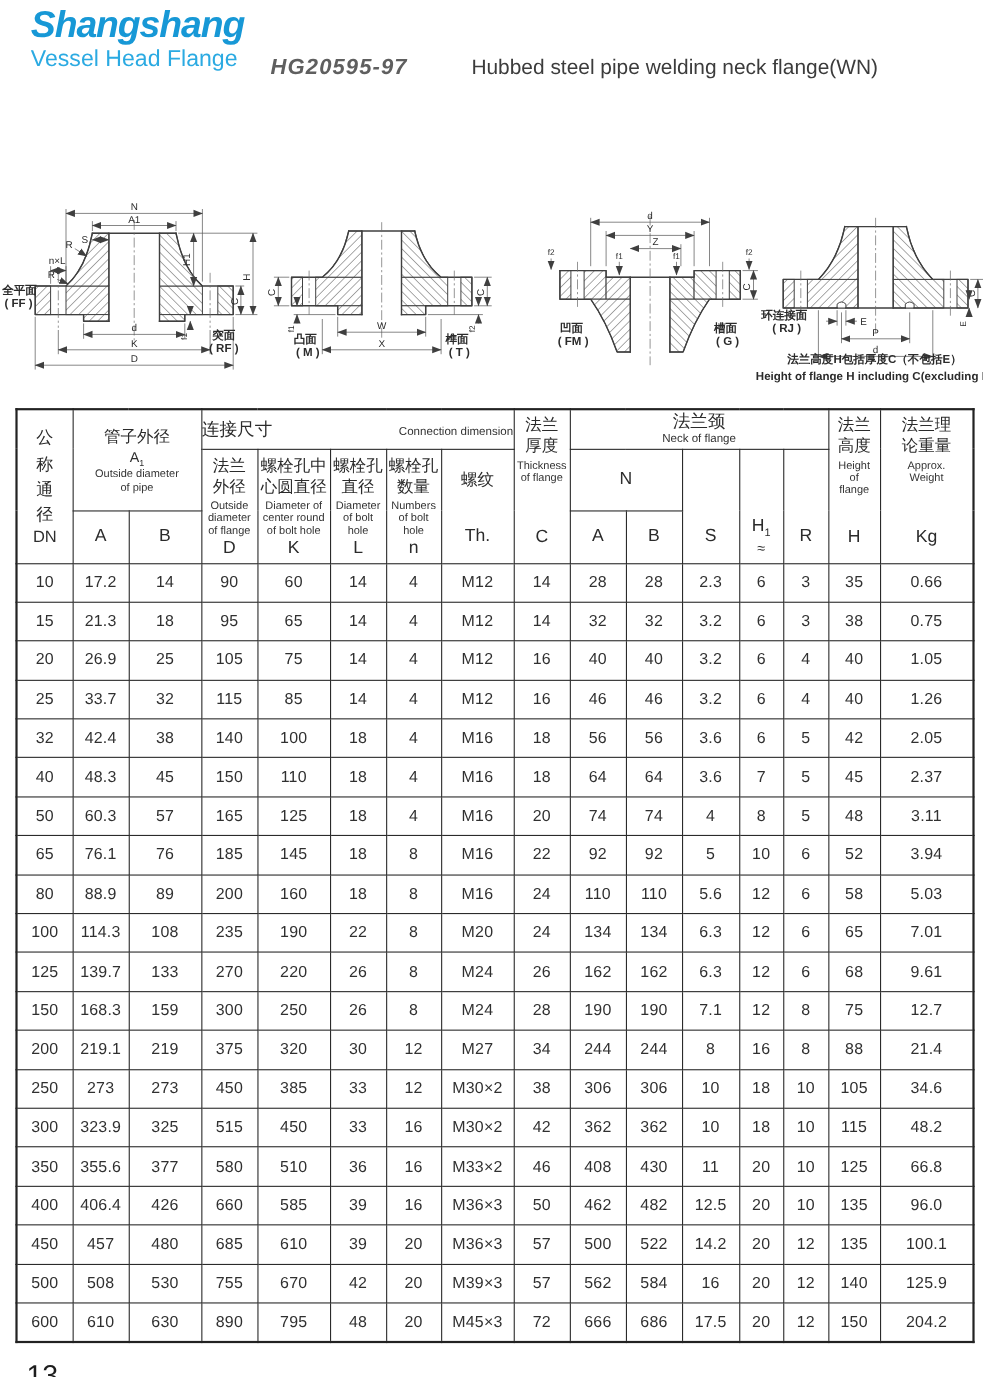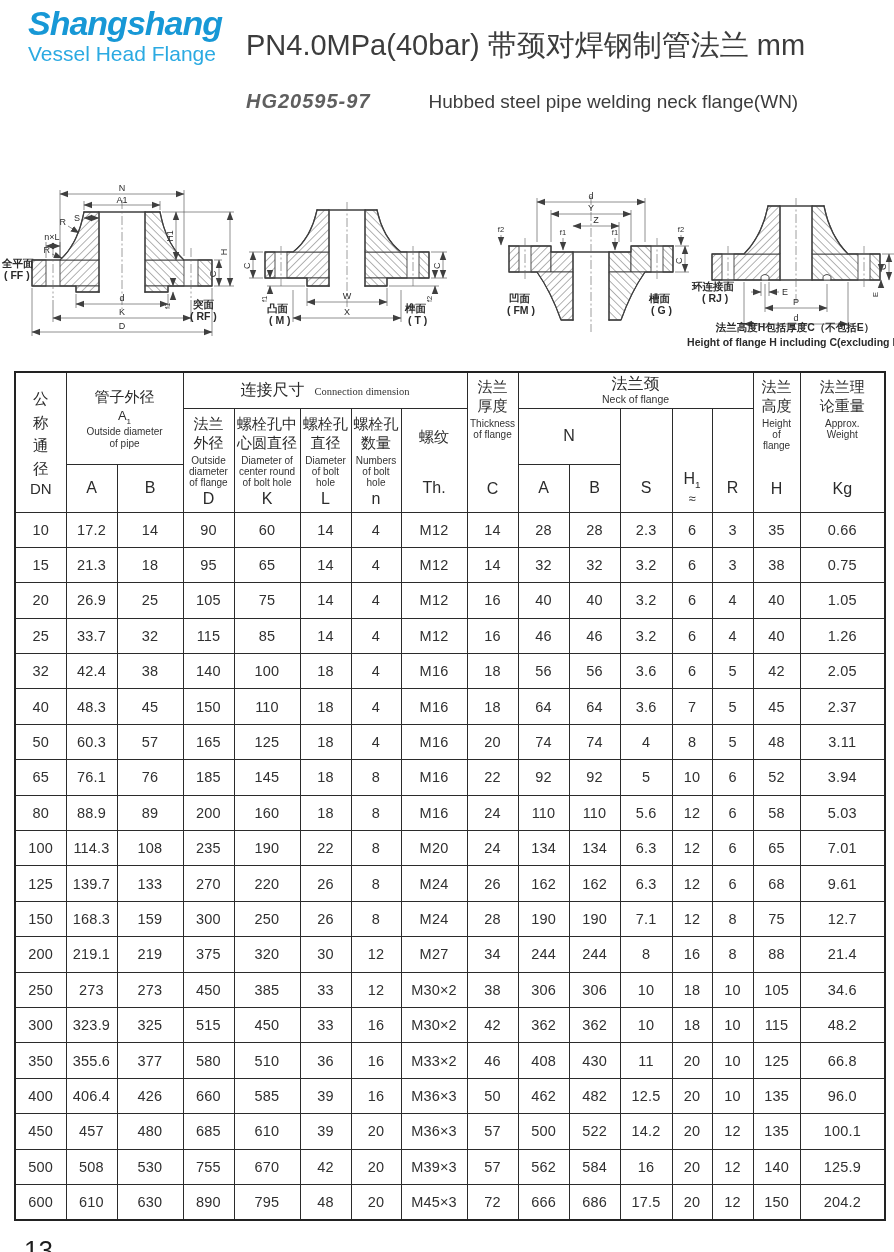--- a/index.html
+++ b/index.html
@@ -46,21 +46,21 @@
   .h-two{height:100px;}
   .h-pipe{height:90px;justify-content:center;}
   .zh{font-size:15px;line-height:1.25;white-space:pre-line;padding-top:5px;color:#2b2b2b;}
   .zh1{font-size:15px;color:#2b2b2b;}
   .en{font-size:10px;line-height:1.12;white-space:pre-line;color:#333;margin-top:2px;}
   .sym{height:44px;display:flex;align-items:center;justify-content:center;font-size:16px;color:#2b2b2b;}
   .symcol{flex-direction:column;line-height:1;gap:1px;}
   .spacer{flex:1;}
   .vert{width:1.05em;word-break:break-all;font-size:15.5px;line-height:1.5;color:#2b2b2b;}
   .dnrow{font-size:15px;margin-top:0;}
-  .grp-inline{display:flex;align-items:baseline;justify-content:center;gap:10px;height:100%;font-family:Liberation Serif, serif;}
+  .grp-inline{display:flex;align-items:baseline;justify-content:space-between;gap:10px;height:100%;}
   .grp-zh{font-size:16px;color:#2b2b2b;}
   .grp-en{font-size:10.5px;color:#333;}
   .grp-col{display:flex;flex-direction:column;align-items:center;justify-content:center;height:100%;line-height:1.15;}
   sub{font-size:.62em;}
 
   .pagenum{position:absolute;left:24px;top:1218px;font-size:26px;color:#1d1d1d;margin-top:17px;}
 </style>
 </head>
 <body>
 
@@ -81,21 +81,20 @@
       </marker>
     </defs>
   </svg>
 
   <div class="logo">
     <div class="brand" style="color:#1798d6">Shangshang</div>
     <div class="tagline" style="color:#2baae2">Vessel Head Flange</div>
   </div>
 
   <div class="titleblock">
-    <div class="maintitle">PN4.0MPa(40bar) 带颈对焊钢制管法兰  mm</div>
     <div class="subrow">
       <span class="stdcode">HG20595-97</span>
       <span class="subtitle">Hubbed steel pipe welding neck flange(WN)</span>
     </div>
   </div>
 
   <svg style="left:0;top:178px" width="240" height="170" viewBox="0 0 240 170">
     <rect class="ht" x="32" y="82" width="14" height="26"></rect>
     <rect class="ht" x="60" y="82" width="39" height="26"></rect>
     <rect class="ht2" x="145" y="82" width="39" height="26"></rect>

